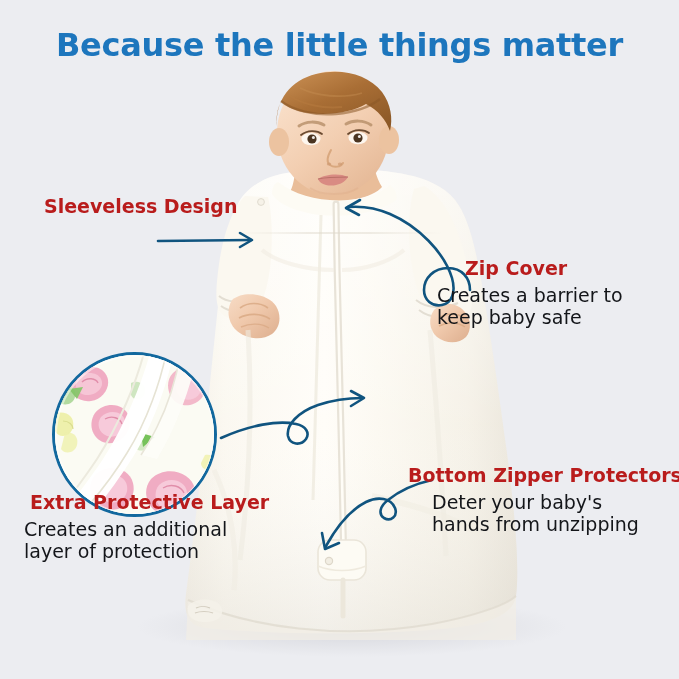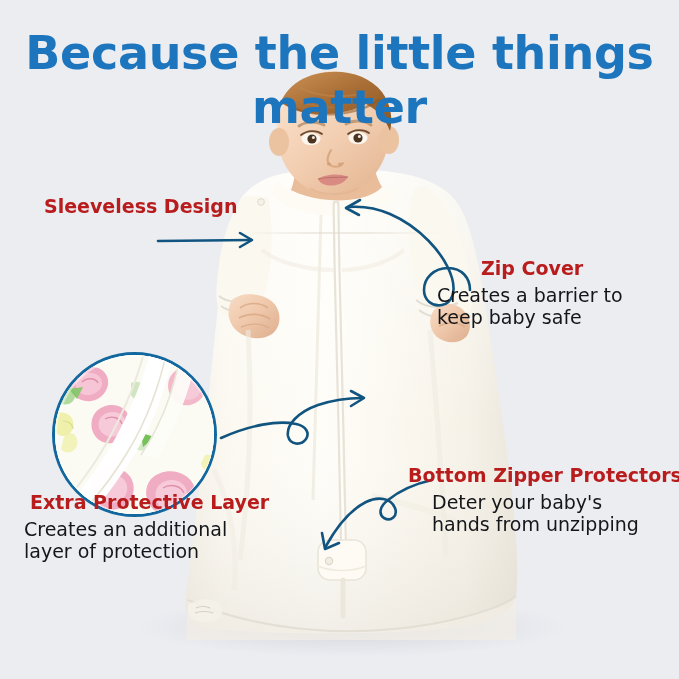--- a/index.html
+++ b/index.html
@@ -22,21 +22,21 @@
     overflow: hidden;
   }
 
   
   .headline {
     position: absolute;
     left: 0;
     top: 26px;
     width: 679px;
     text-align: center;
-    font-size: 46px;
+    font-size: 32px;
     font-weight: 600;
     letter-spacing: -0.3px;
     color: #1d76bd;
     font-family: "DejaVu Sans", sans-serif;
   }
 
   
   .photo {
     position: absolute;
     left: 0;
@@ -61,21 +61,21 @@
     color: #14161a;
     font-family: "DejaVu Sans", sans-serif;
     line-height: 1.18;
     white-space: pre-line;
   }
 
   #callout-sleeveless { left: 44px; top: 196px; text-align: left; }
   #callout-sleeveless .c-body { margin-top: 4px; margin-left: 28px; }
 
   #callout-zip { left: 437px; top: 258px; text-align: left; }
-  #callout-zip .c-title { margin-left: 44px; }
+  #callout-zip .c-title { margin-left: 28px; }
   #callout-zip .c-body { margin-top: 4px; margin-left: 0px; }
 
   #callout-bottom-zipper { left: 408px; top: 465px; text-align: left; }
   #callout-bottom-zipper .c-body { margin-top: 4px; margin-left: 24px; }
 
   #callout-extra-layer { left: 24px; top: 492px; text-align: left; }
   #callout-extra-layer .c-title { margin-left: 6px; }
   #callout-extra-layer .c-body { margin-top: 4px; margin-left: 0px; }
 
   

